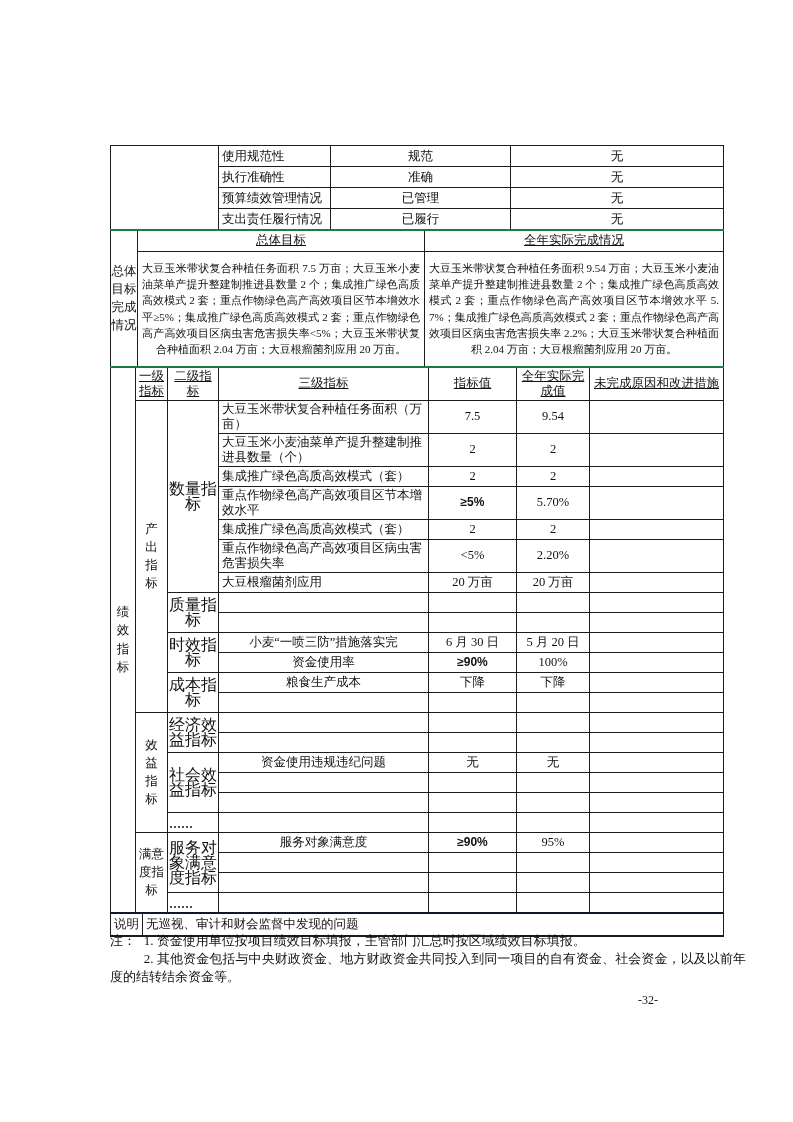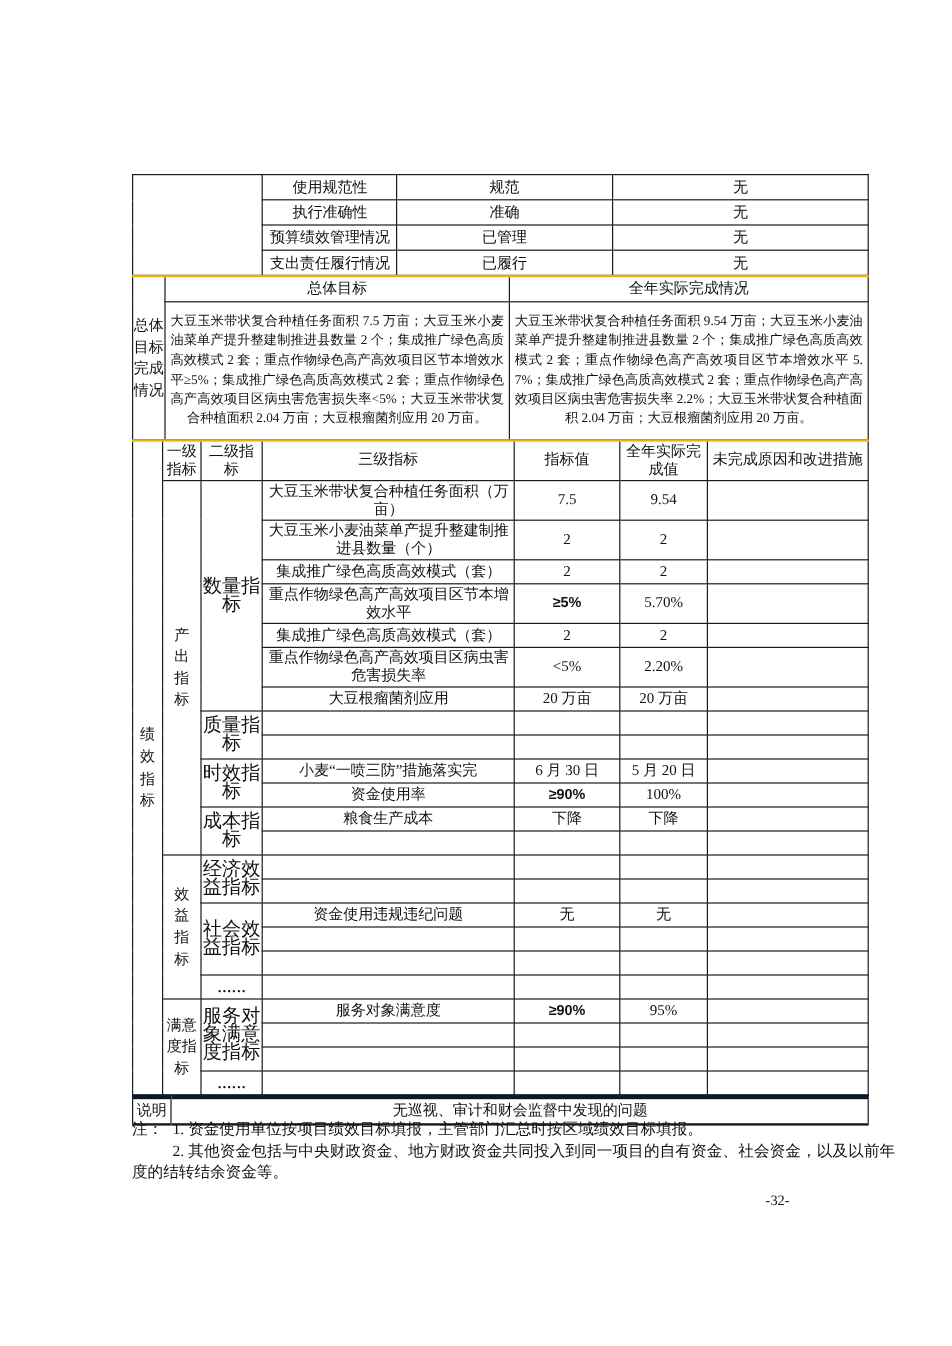--- a/index.html
+++ b/index.html
@@ -4,25 +4,25 @@
 <style>
   html,body{margin:0;padding:0;background:#ffffff;}
   body{width:793px;height:1122px;position:relative;
        font-family:"Liberation Serif","DejaVu Serif",serif;color:#111;}
   .doc{position:absolute;left:110px;top:145px;width:613px;}
   table{border-collapse:collapse;table-layout:fixed;width:613px;}
   .sec2,.sec3,.sec4{margin-top:-1px;}
   td,th{border:1px solid #1c1c1c;font-size:12.5px;font-weight:normal;
         padding:1px 2px;text-align:center;vertical-align:middle;
         word-break:break-all;line-height:15px;overflow:hidden;}
-  .sec2 .hdr>td,.sec2 .hdr>th,.sec3 .hdr>td,.sec3 .hdr>th{border-top:2px solid #eab308;}
-  .sec4 td{border-top:4px solid #0f172a;border-bottom:2px solid #1c1c1c;}
+  .sec2 .hdr>td,.sec2 .hdr>th,.sec3 .hdr>td,.sec3 .hdr>th{border-top:2px solid #15803d;text-decoration:underline;}
+  .sec4 td{border-top:2px solid #0f172a;border-bottom:2px solid #1c1c1c;}
   .rt{height:21px;} .rp{height:115px;} .rh{height:32px;}
   .r1{height:20px;} .r2{height:32px;} .rs{height:23px;}
-  .lft{text-align:center;padding-left:3px;}
+  .lft{text-align:left;padding-left:3px;}
   .para{text-align:justify;text-align-last:center;padding:2px 4px;
         line-height:16.3px;font-size:11px;margin-left:38px;}
   .vc{padding:0;text-align:center;}
   .vtext{display:inline-block;word-break:break-all;line-height:1.45;}
   .w1{width:13px;} .w2{width:25px;}
   .gl{font-size:16px;padding:1px;}
   .bt{font-family:"Liberation Sans","DejaVu Sans",sans-serif;font-weight:bold;font-size:12px;}
   .notes{position:absolute;left:110px;top:932px;width:636px;font-size:13px;line-height:18px;}
   .notes-label{position:absolute;left:0;top:0;}
   .note-item{text-indent:2.6em;text-align:justify;}

